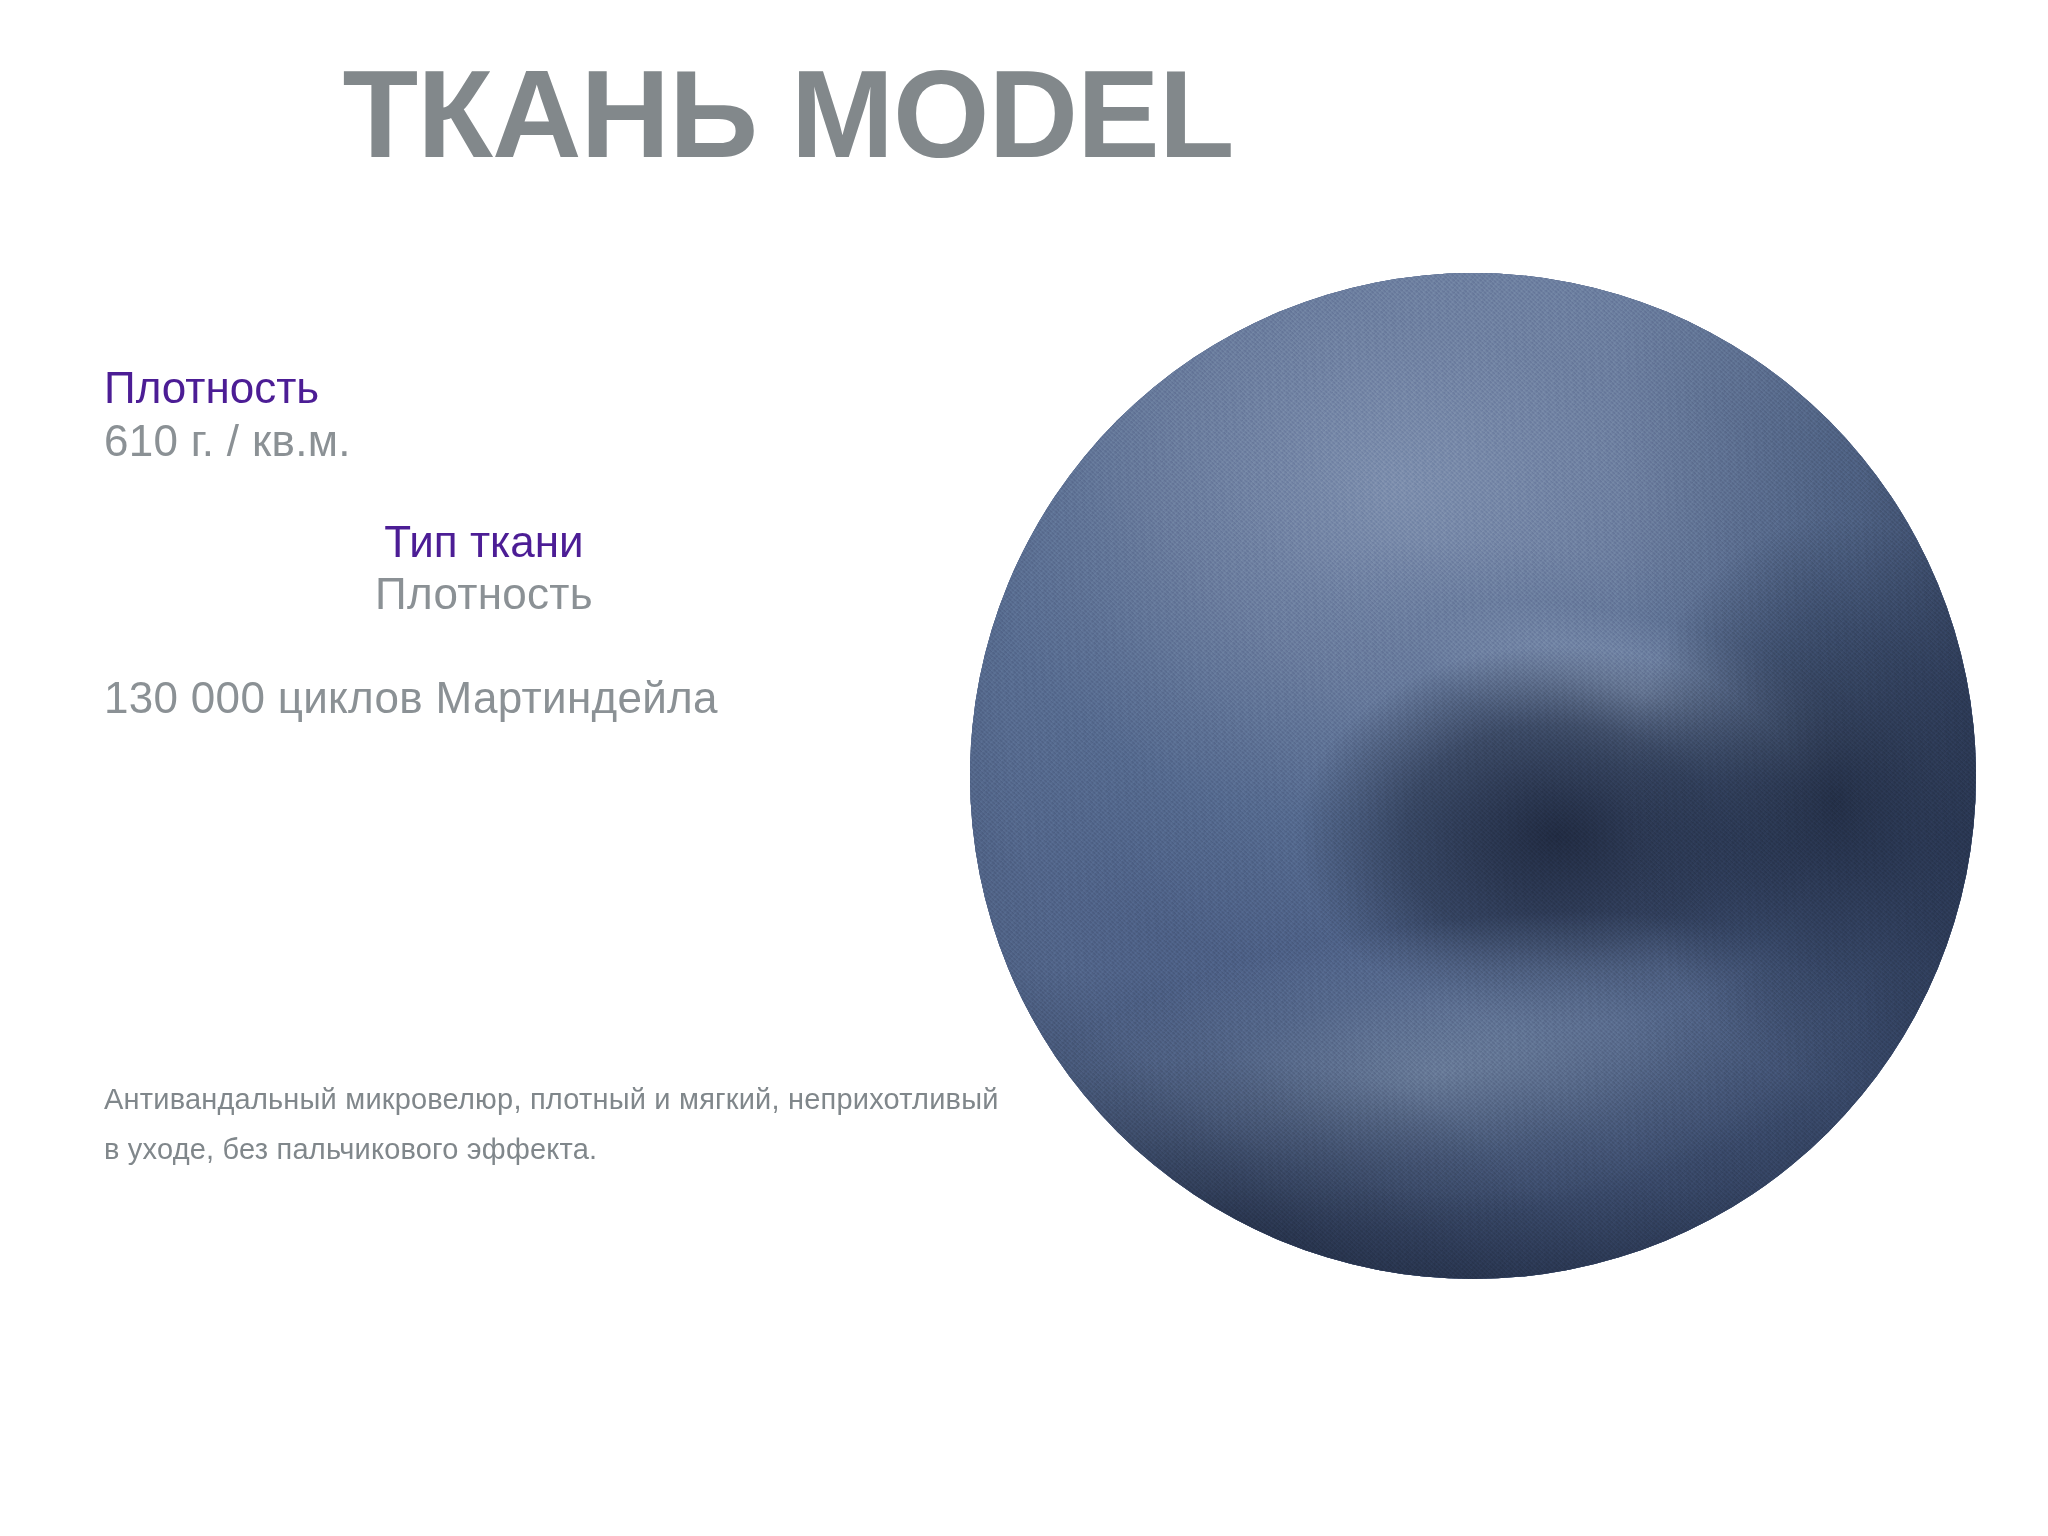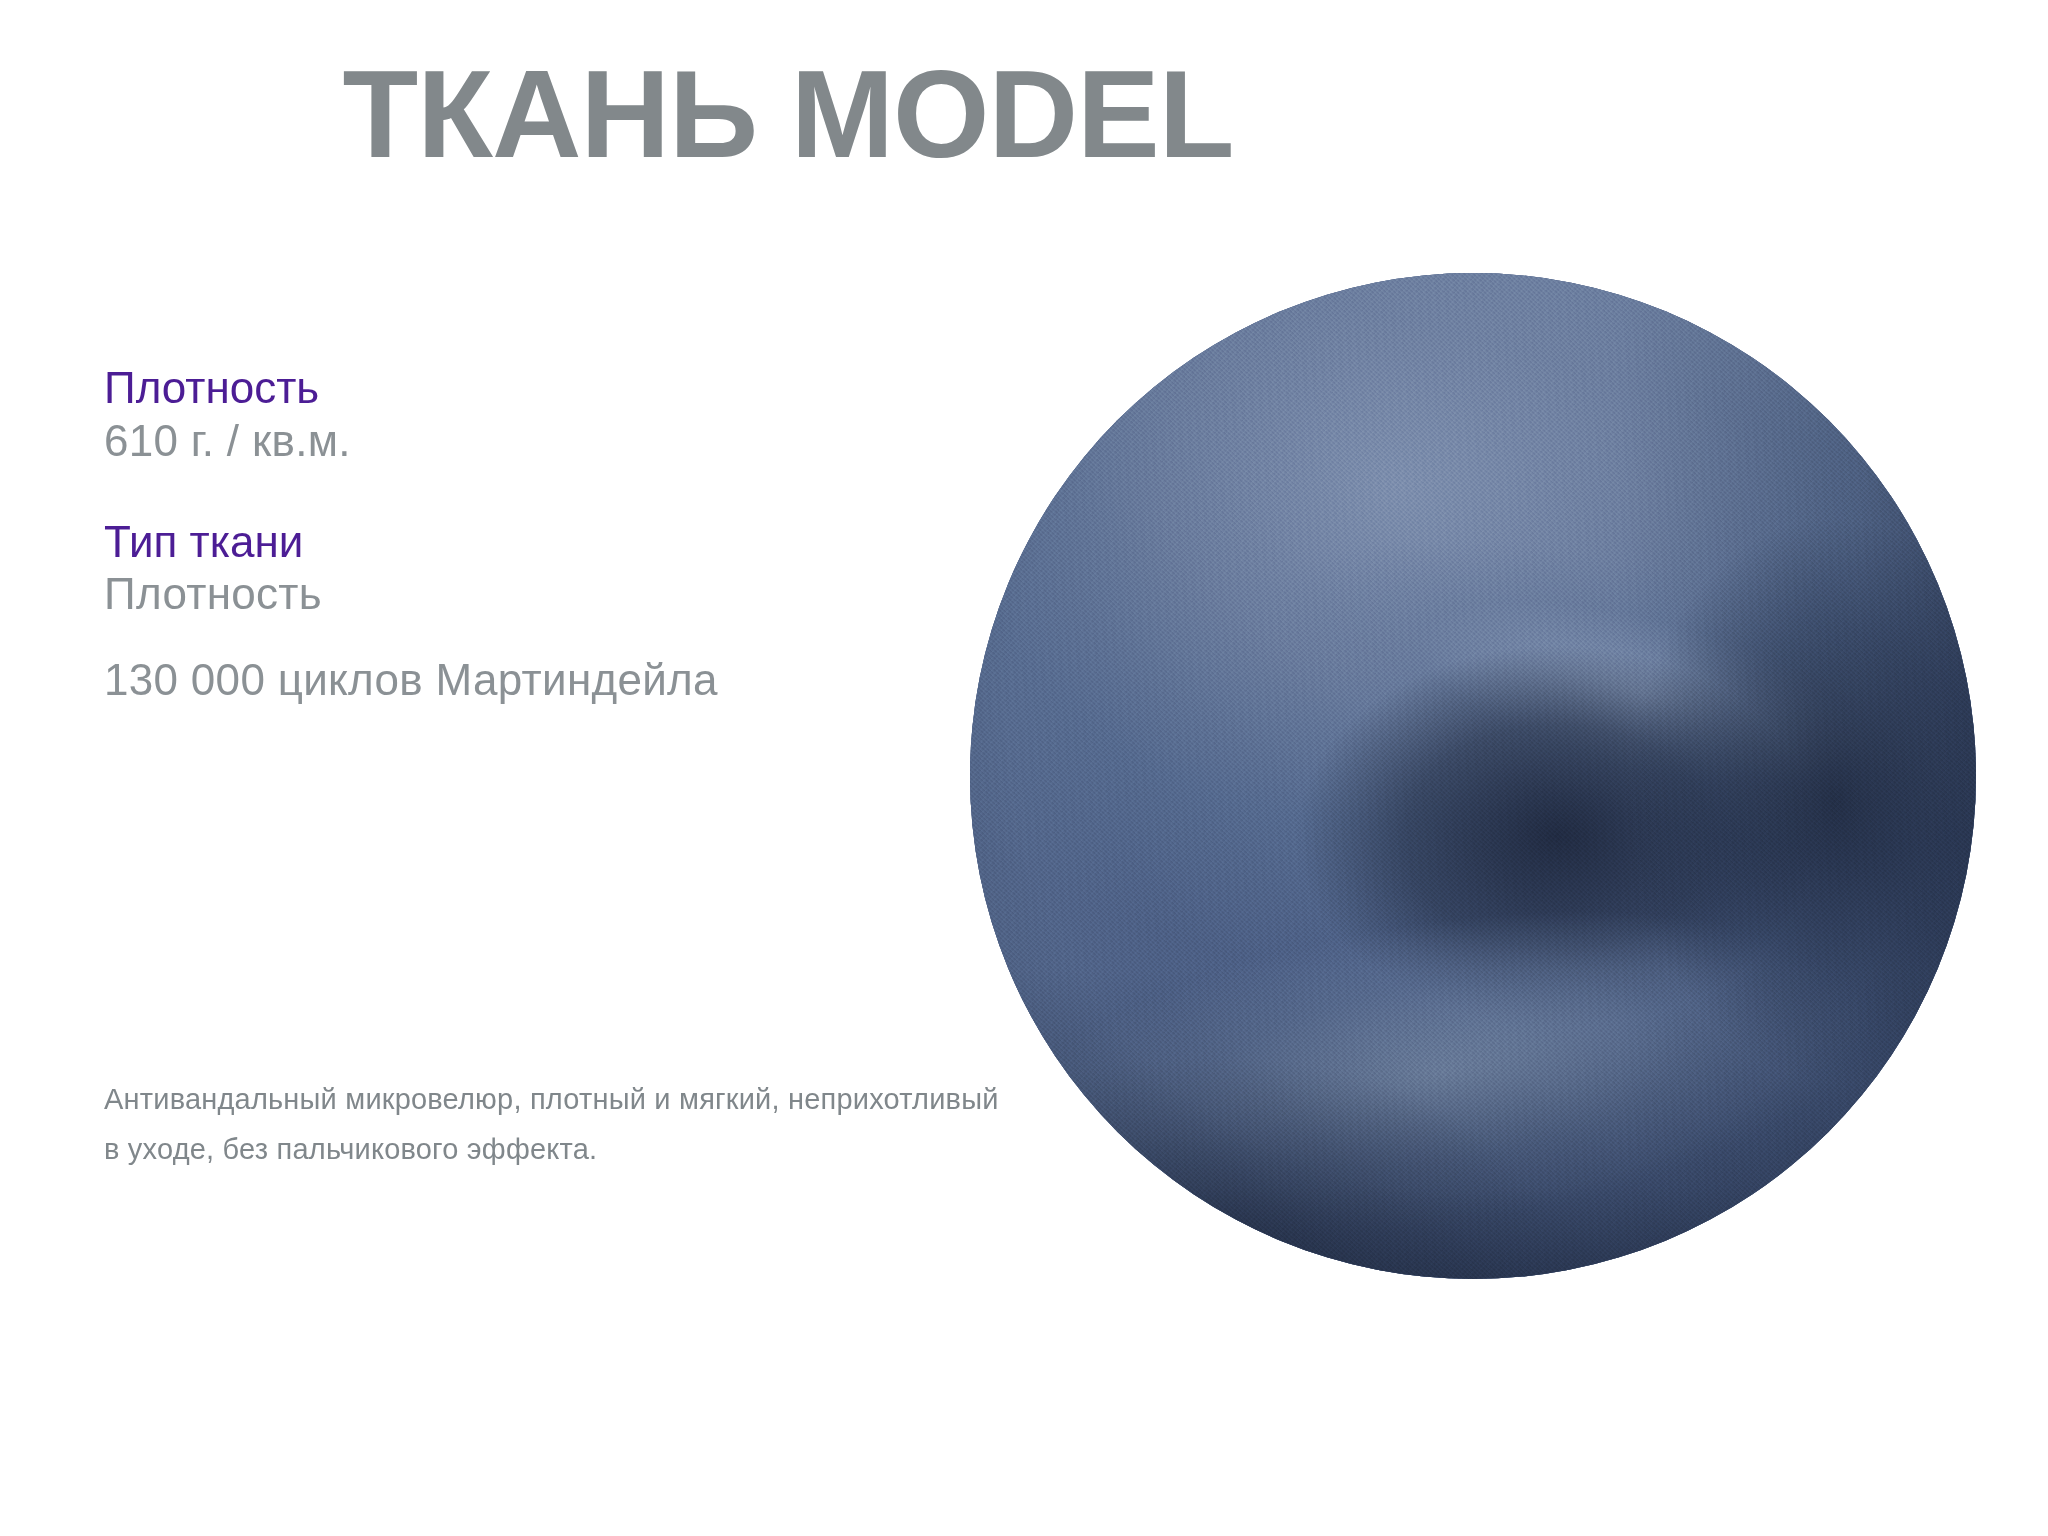--- a/index.html
+++ b/index.html
@@ -41,21 +41,21 @@
   .specs {
     position: absolute;
     left: 104px;
     top: 362px;
     width: 760px;
   }
 
   .spec-block {
     margin-bottom: 48px;
   }
-  .spec-block:nth-child(2) { margin-bottom: 32px; }
+  .spec-block:nth-child(2) { margin-bottom: 50px; text-align: center; }
 
   .spec-label {
     font-size: 44px;
     line-height: 1.18;
     font-weight: 400;
     color: #4c1d95;
     letter-spacing: 0px;
   }
   .spec-value {
     font-size: 44px;

